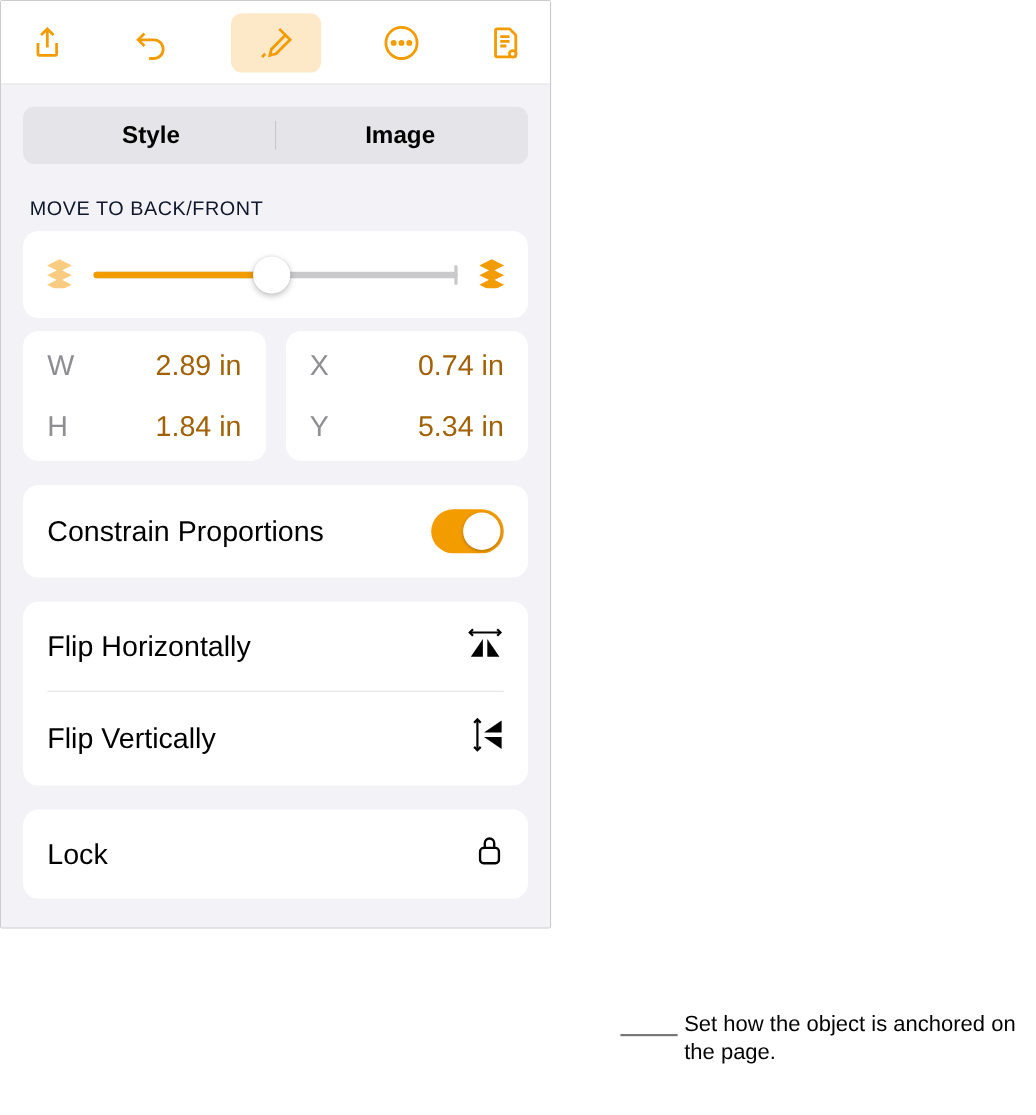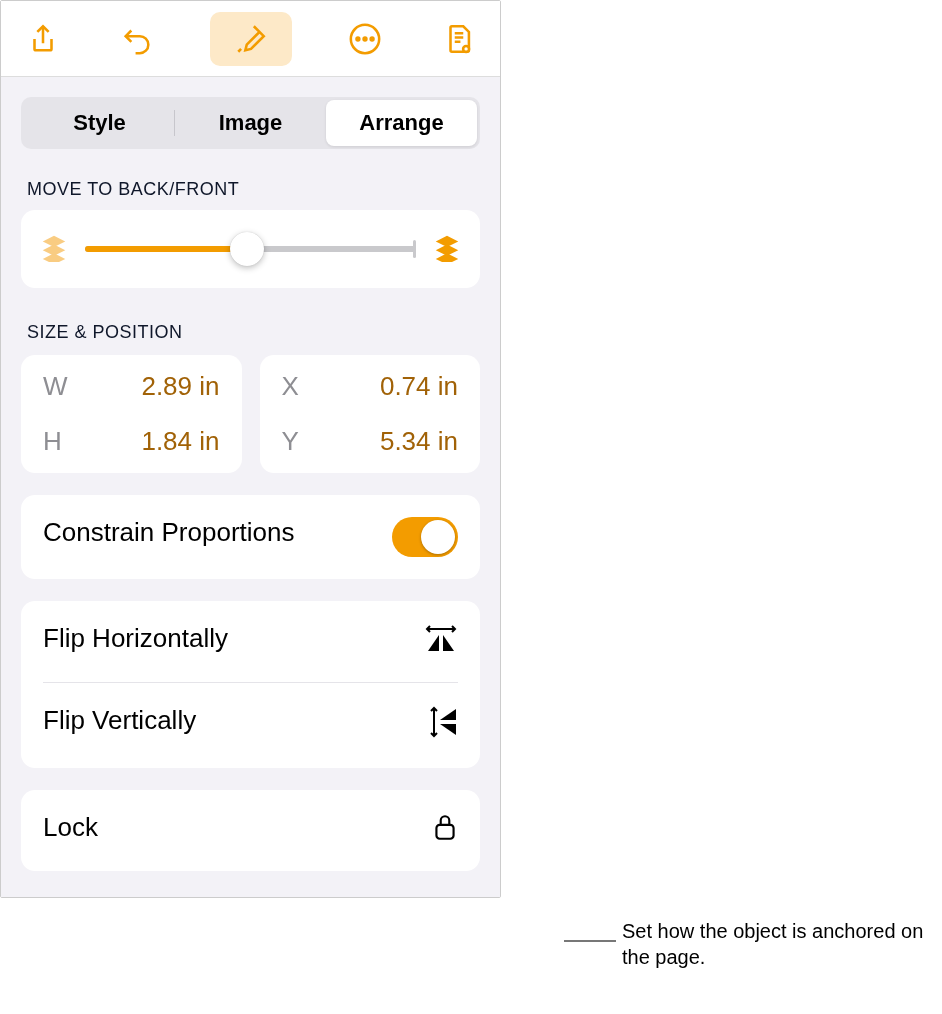--- a/index.html
+++ b/index.html
@@ -154,21 +154,21 @@
     align-items: center;
     justify-content: space-between;
     padding: 12px 22px;
     font-size: 26px;
   }
   .kv-row .k { color: #8e8e93; }
   .kv-row .v { color: #a16207; font-feature-settings: "tnum"; }
   
   .row-card {
     display: flex;
-    align-items: flex-start;
+    align-items: center;
     justify-content: space-between;
     padding: 22px 22px;
     font-size: 26px;
     color: #000;
   }
   .mt { margin-top: 22px; }
   .mt-sm { margin-top: 14px; }
   
   .toggle {
     width: 66px;
@@ -280,23 +280,20 @@
   </div>
 
   <div class="panel-body">
 
     <div class="seg">
       <div class="seg-item sep">
         <span>Style</span>
       </div>
       <div class="seg-item">
         <span>Image</span>
-      </div>
-      <div class="seg-item active">
-        <span>Arrange</span>
       </div>
     </div>
 
     <div class="section-header">MOVE TO BACK/FRONT</div>
     <div class="card slider-card">
       <span class="layer-icon dim">
         <svg width="30" height="30" viewBox="0 0 24 24" fill="currentColor">
             <path d="M12 3l9 4.5-9 4.5-9-4.5L12 3zm0 7l9 4.5-9 4.5-9-4.5L12 10zm0 7l9 4.5-9 4.5-9-4.5L12 17z" opacity="0.9"></path>
           </svg>
       </span>
@@ -305,21 +302,20 @@
         <div class="slider-end"></div>
         <div class="slider-thumb"></div>
       </div>
       <span class="layer-icon">
         <svg width="30" height="30" viewBox="0 0 24 24" fill="currentColor">
             <path d="M12 3l9 4.5-9 4.5-9-4.5L12 3zm0 7l9 4.5-9 4.5-9-4.5L12 10zm0 7l9 4.5-9 4.5-9-4.5L12 17z"></path>
           </svg>
       </span>
     </div>
 
-    <div class="section-header" style="margin-top:34px">SIZE &amp; POSITION</div>
     <div class="grid2">
       <div class="col">
         <div class="kv-row">
           <span class="k">W</span>
           <span class="v">2.89 in</span>
         </div>
         <div class="kv-row">
           <span class="k">H</span>
           <span class="v">1.84 in</span>
         </div>

